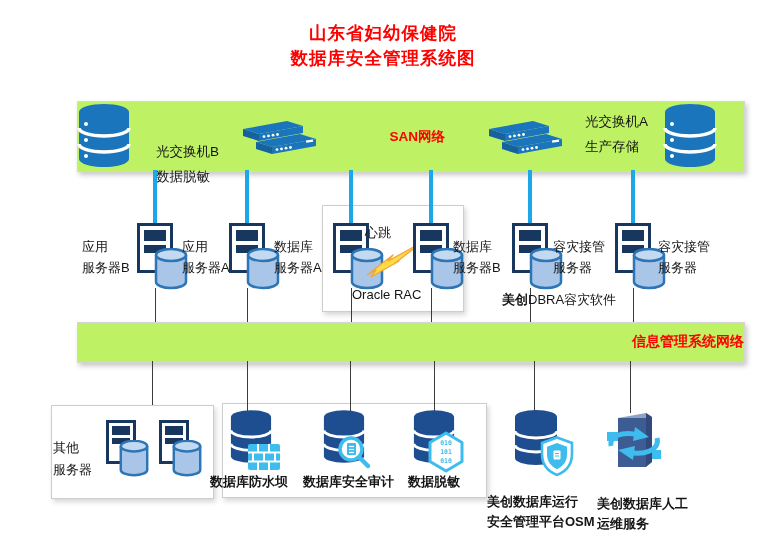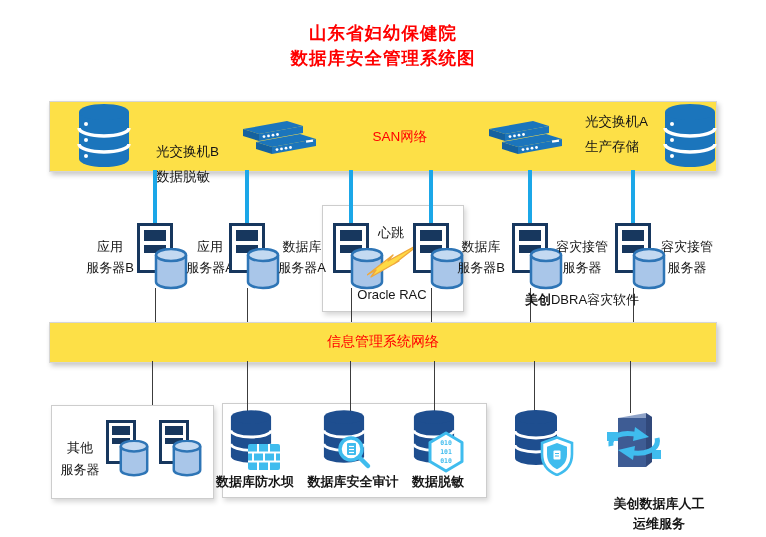--- a/index.html
+++ b/index.html
@@ -5,28 +5,28 @@
   html,body{margin:0;padding:0;background:#fff;}
   #canvas{
     position:relative;width:766px;height:537px;background:#fff;overflow:hidden;
     font-family:"Liberation Sans","DejaVu Sans",sans-serif;color:#111;
   }
   .abs{position:absolute;}
   
   .title-line{position:absolute;left:0;width:766px;text-align:center;
     color:#FF0000;font-weight:bold;font-size:17.5px;letter-spacing:1px;}
   
-  .band{position:absolute;background:#fde047;border:1px solid #D5D5D5;
-    box-shadow:2px 3px 5px rgba(0,0,0,0.22);}
+  .band{position:absolute;background:#bef264;border:1px solid #D5D5D5;
+    box-shadow:2px 3px 5px rgba(0,0,0,0.22);margin-left:28px;}
   .softbox{position:absolute;background:#fff;border:1px solid #CDCDCD;
     box-shadow:2px 3px 5px rgba(0,0,0,0.16);}
-  .band-label{position:absolute;text-align:center;color:#FF0000;font-weight:normal;font-size:13.5px;}
+  .band-label{position:absolute;text-align:right;color:#FF0000;font-weight:bold;font-size:13.5px;}
   .lan-text{width:100%;line-height:37px;font-size:14px;}
   
-  .lbl{position:absolute;font-size:13px;line-height:21px;text-align:center;color:#151515;}
+  .lbl{position:absolute;font-size:13px;line-height:21px;color:#151515;}
   .lbl-left{text-align:left;line-height:25px;font-size:13.5px;}
   .lbl-bold{font-weight:bold;}
   .mono{font-family:Liberation Sans, sans-serif;}
   
   .vblue{position:absolute;width:4px;background:#1BA7E8;}
   .vline{position:absolute;width:1px;background:#3C3C3C;}
   
   .server{position:absolute;width:54px;height:68px;}
   .tower{position:absolute;left:0;top:0;width:36px;height:50px;box-sizing:border-box;
     border:3px solid #17375E;background:#fff;}
@@ -232,21 +232,21 @@
     <svg class="cyl" width="34" height="42" viewBox="0 0 34 42">
       <path d="M2 7 v27 a15 6 0 0 0 30 0 V7" fill="#A9C6E9" stroke="#2E75B6" stroke-width="2.5"></path>
       <ellipse cx="17" cy="7" rx="15" ry="6" fill="#C3D9F1" stroke="#2E75B6" stroke-width="2.5"></ellipse>
     </svg>
   </div>
   <div class="lbl" style="left:658px;top:236px;width:58px">
     <div>容灾接管</div>
     <div>服务器</div>
   </div>
 
-  <div class="lbl" style="left:502px;top:289px;width:160px;text-align:center">
+  <div class="lbl" style="left:502px;top:289px;width:160px;text-align:left">
     <span class="lbl-bold">美创</span><span>DBRA容灾软件</span>
   </div>
 
   <div class="band" style="left:49px;top:322px;width:666px;height:39px">
     <div class="band-label lan-text">信息管理系统网络</div>
   </div>
 
   <div class="softbox" style="left:51px;top:405px;width:161px;height:92px"></div>
   <div class="softbox" style="left:222px;top:403px;width:263px;height:93px"></div>
 
@@ -339,20 +339,24 @@
     <path d="M2 22 a21 7 0 0 0 42 0" stroke="#fff" stroke-width="3" fill="none"></path>
     <path d="M2 36 a21 7 0 0 0 42 0" stroke="#fff" stroke-width="3" fill="none"></path>
   </svg>
   <svg class="abs" style="left:540px;top:436px" width="34" height="40" viewBox="0 0 34 40">
     <path d="M17 1.5 L32 7 V18 C32 28.5 26 35.5 17 39 C8 35.5 2 28.5 2 18 V7 Z" fill="#fff" stroke="#3FBCEE" stroke-width="2.6"></path>
     <path d="M17 7 L27 10.8 V18.5 C27 25.5 23 30.3 17 33.2 C11 30.3 7 25.5 7 18.5 V10.8 Z" fill="#3FBCEE"></path>
     <rect x="13.5" y="14.5" width="7" height="9" rx="1" fill="#fff"></rect>
     <line x1="15" y1="17.5" x2="19" y2="17.5" stroke="#3FBCEE" stroke-width="1"></line>
     <line x1="15" y1="20" x2="19" y2="20" stroke="#3FBCEE" stroke-width="1"></line>
   </svg>
+  <div class="lbl lbl-bold" style="left:487px;top:492px;width:124px;line-height:20px">
+    <div>美创数据库运行</div>
+    <div>安全管理平台OSM</div>
+  </div>
 
   <svg class="abs" style="left:606px;top:410px" width="56" height="64" viewBox="0 0 56 64">
     <rect x="1" y="22" width="11" height="9" fill="#3FBCEE"></rect>
     <rect x="44" y="40" width="11" height="9" fill="#3FBCEE"></rect>
     <polygon points="12,8 40,3 46,7 18,12" fill="#8FA3C8"></polygon>
     <polygon points="40,3 46,7 46,52 40,57" fill="#31497B"></polygon>
     <rect x="12" y="8" width="28" height="49" fill="#3E5C94"></rect>
     <path d="M5 36 C3 26 16 21 33 25" stroke="#3FBCEE" stroke-width="5" fill="none"></path>
     <polygon points="29,17 43,27 27,31" fill="#3FBCEE"></polygon>
     <path d="M51 28 C54 40 38 46 22 42" stroke="#3FBCEE" stroke-width="5" fill="none"></path>

